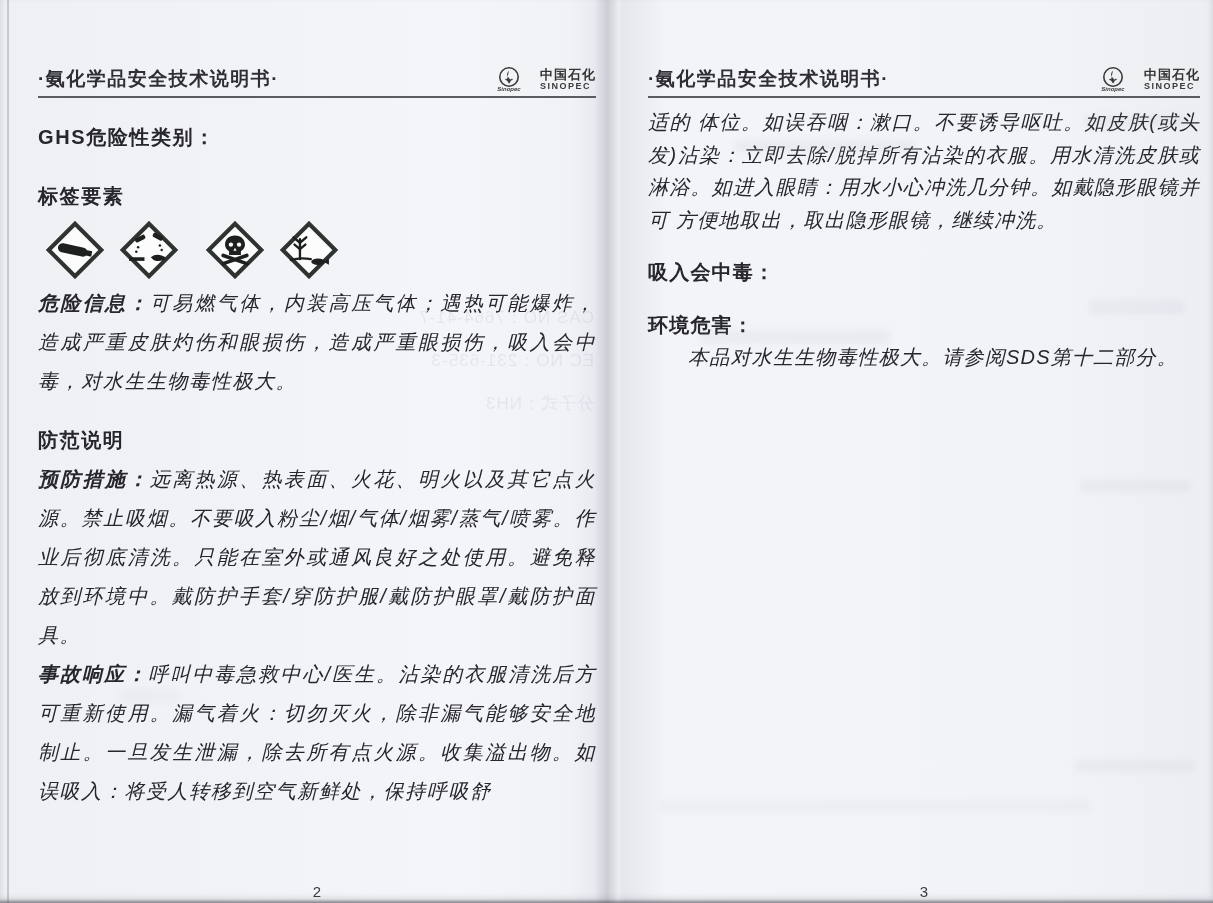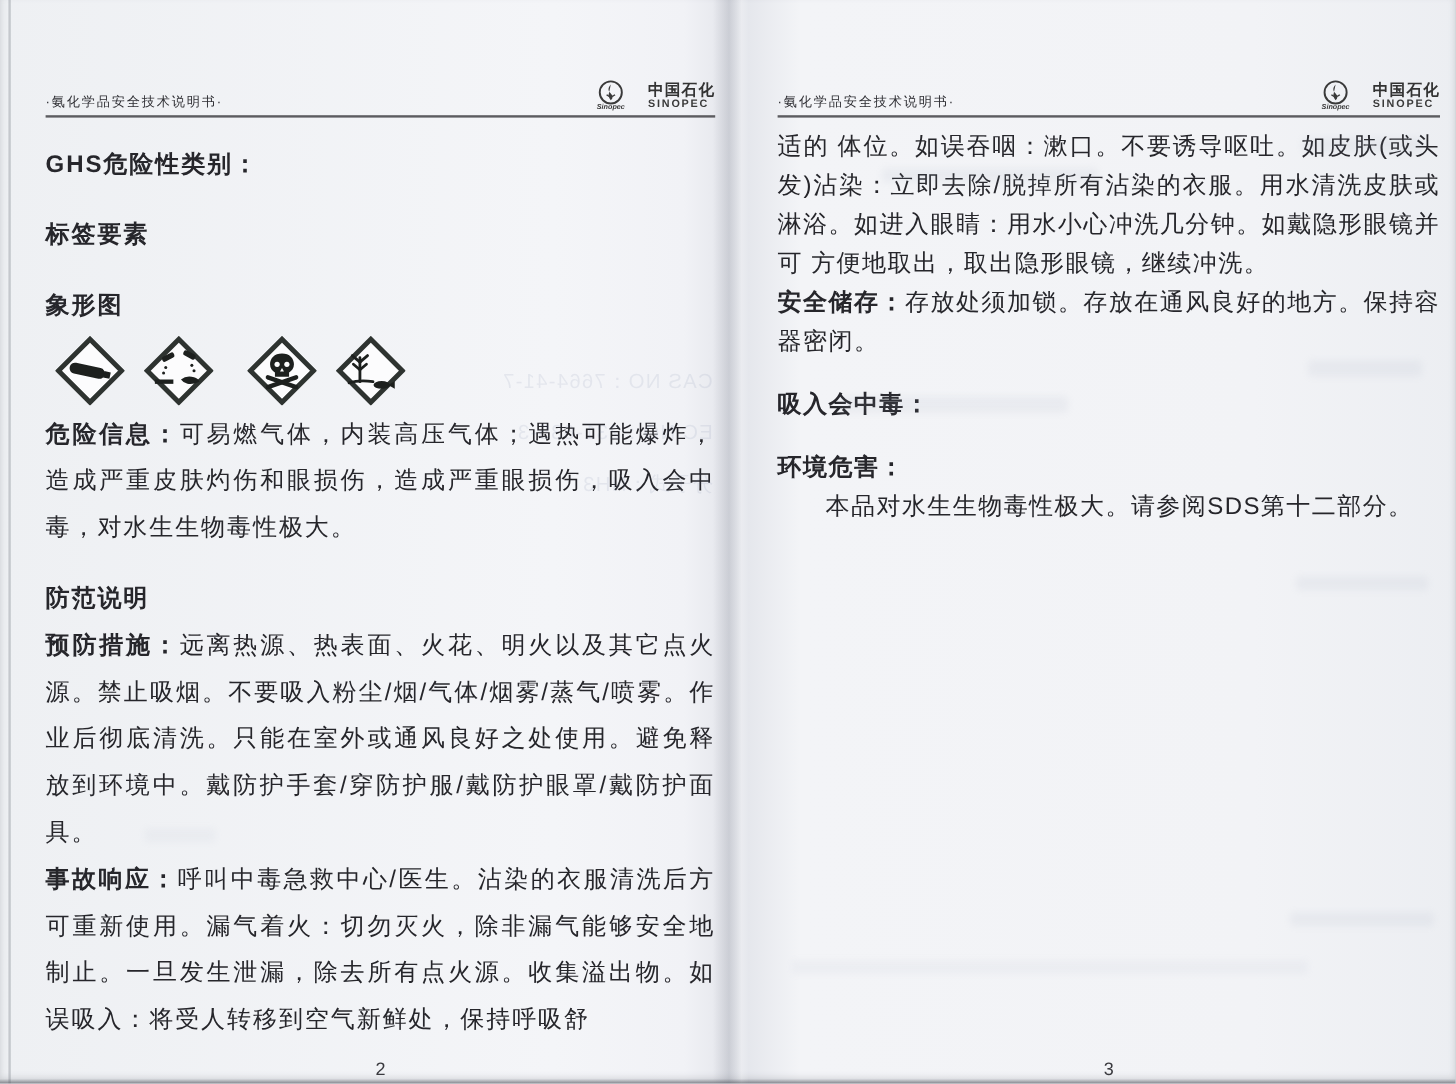--- a/index.html
+++ b/index.html
@@ -20,30 +20,30 @@
     background:linear-gradient(90deg,rgba(0,0,0,0),rgba(90,95,110,.18) 45%,rgba(255,255,255,.25) 80%,rgba(0,0,0,0));}
 
   .page{position:absolute;top:58px;height:810px;}
   .page-left{left:38px;width:558px;}
   .page-right{left:648px;width:552px;}
 
   .pagehead{
     display:flex;justify-content:space-between;align-items:flex-end;
     border-bottom:2px solid #5c5c60;padding-bottom:4px;height:34px;
   }
-  .pagehead-title{font-size:11px;font-weight:normal;letter-spacing:1.5px;color:#2e2e33;align-self:flex-end;}
+  .pagehead-title{font-size:19px;font-weight:bold;letter-spacing:1.5px;color:#2e2e33;align-self:flex-end;}
   .logo{display:flex;align-items:center;gap:18px;margin-bottom:-2px;}
   .logo-text{display:flex;flex-direction:column;line-height:1.05;}
   .logo-cn{font-size:13px;font-weight:bold;color:#333;letter-spacing:1px;}
   .logo-en{font-size:9px;font-weight:bold;color:#3a3a3a;letter-spacing:1.5px;}
 
   .body{margin-top:8px;text-align:justify;word-break:break-all;text-justify:inter-character;}
   .lh-left{font-size:20px;line-height:39px;letter-spacing:1.6px;}
   .lh-right{font-size:20px;line-height:32.5px;letter-spacing:1.2px;}
-  .body p{margin:0;}
+  .body p{margin:0;font-style:italic;}
   .b{font-weight:bold;}
   .h{font-weight:bold;margin-top:20px;}
   .indent{text-indent:2em;}
 
   .picto-row{display:flex;align-items:center;height:64px;margin:2px 0 2px 8px;}
   .picto{width:58px;height:58px;}
   .picto + .picto{margin-left:16px;}
   .picto.gap{margin-left:28px;}
 
   .pagenum{position:absolute;left:0;bottom:-32px;width:100%;text-align:center;font-size:15px;color:#3a3a3f;}
@@ -76,21 +76,20 @@
         <div class="logo-text">
           <div class="logo-cn">中国石化</div>
           <div class="logo-en">SINOPEC</div>
         </div>
       </div>
     </div>
 
     <div class="body lh-left">
       <div class="h">GHS危险性类别：</div>
       <div class="h">标签要素</div>
-      <div class="h">象形图</div>
 
       <div class="picto-row">
 
         <svg class="picto" viewBox="0 0 64 64">
           <polygon points="32,3 61,32 32,61 3,32" fill="#fcfcfd" stroke="#2e3330" stroke-width="4.5"></polygon>
           <g transform="rotate(12 32 32)">
             <rect x="13" y="27.5" width="33" height="10" rx="5" fill="#1d201e"></rect>
             <rect x="45" y="29.5" width="6" height="6" fill="#1d201e"></rect>
           </g>
         </svg>
@@ -168,21 +167,20 @@
         </svg>
         <div class="logo-text">
           <div class="logo-cn">中国石化</div>
           <div class="logo-en">SINOPEC</div>
         </div>
       </div>
     </div>
 
     <div class="body lh-right">
       <p>适的 体位。如误吞咽：漱口。不要诱导呕吐。如皮肤(或头发)沾染：立即去除/脱掉所有沾染的衣服。用水清洗皮肤或淋浴。如进入眼睛：用水小心冲洗几分钟。如戴隐形眼镜并可 方便地取出，取出隐形眼镜，继续冲洗。</p>
-      <p><span class="b">安全储存：</span><span>存放处须加锁。存放在通风良好的地方。保持容器密闭。</span></p>
       <div class="h">吸入会中毒：</div>
       <div class="h">环境危害：</div>
       <p class="indent">本品对水生生物毒性极大。请参阅SDS第十二部分。</p>
     </div>
 
     <div class="pagenum">3</div>
   </div>
 
   <div class="smudge" style="left:735px;top:140px;width:180px;height:12px;"></div>
   <div class="smudge" style="left:1085px;top:115px;width:100px;height:12px;"></div>

